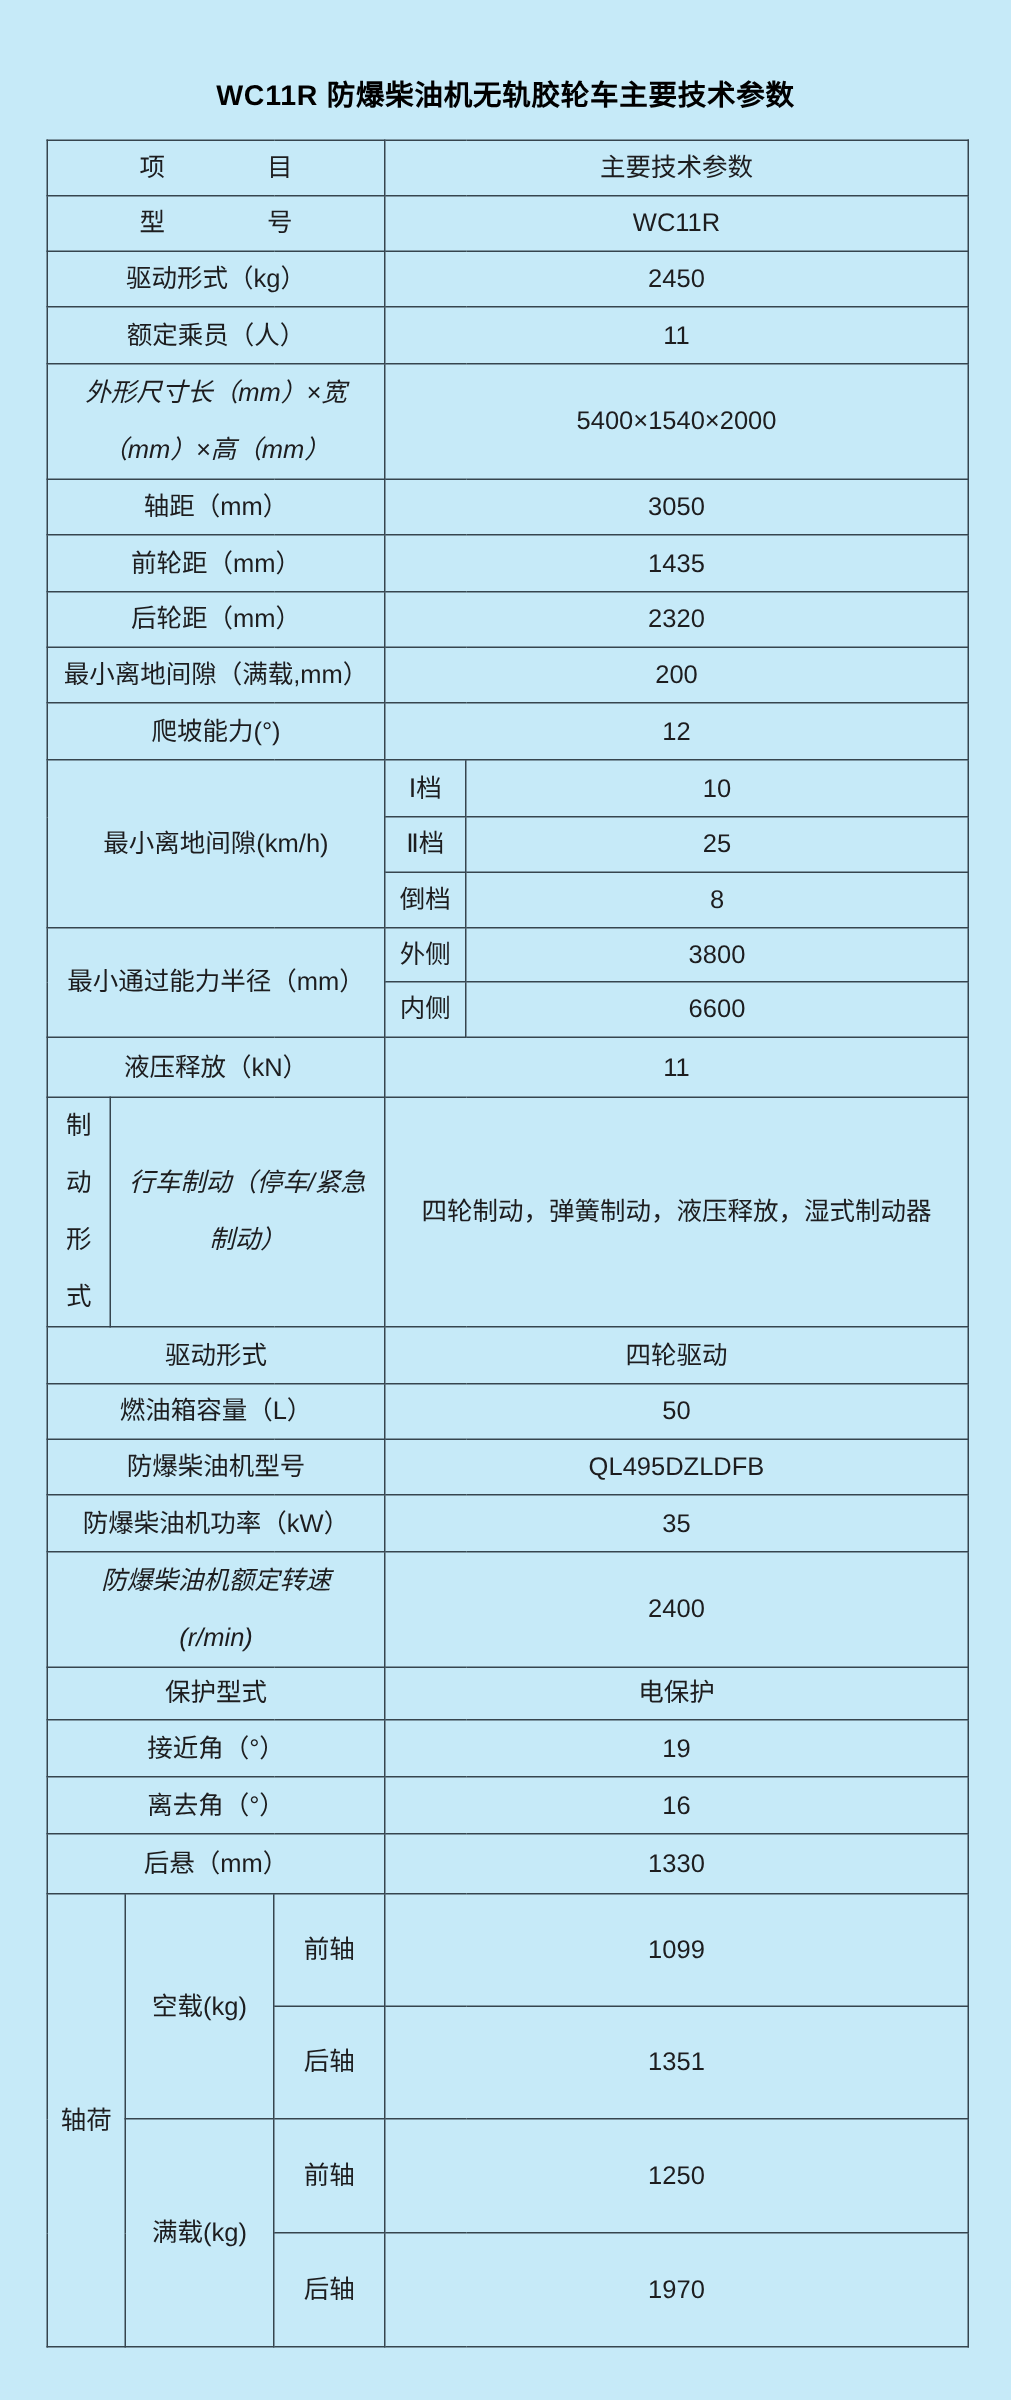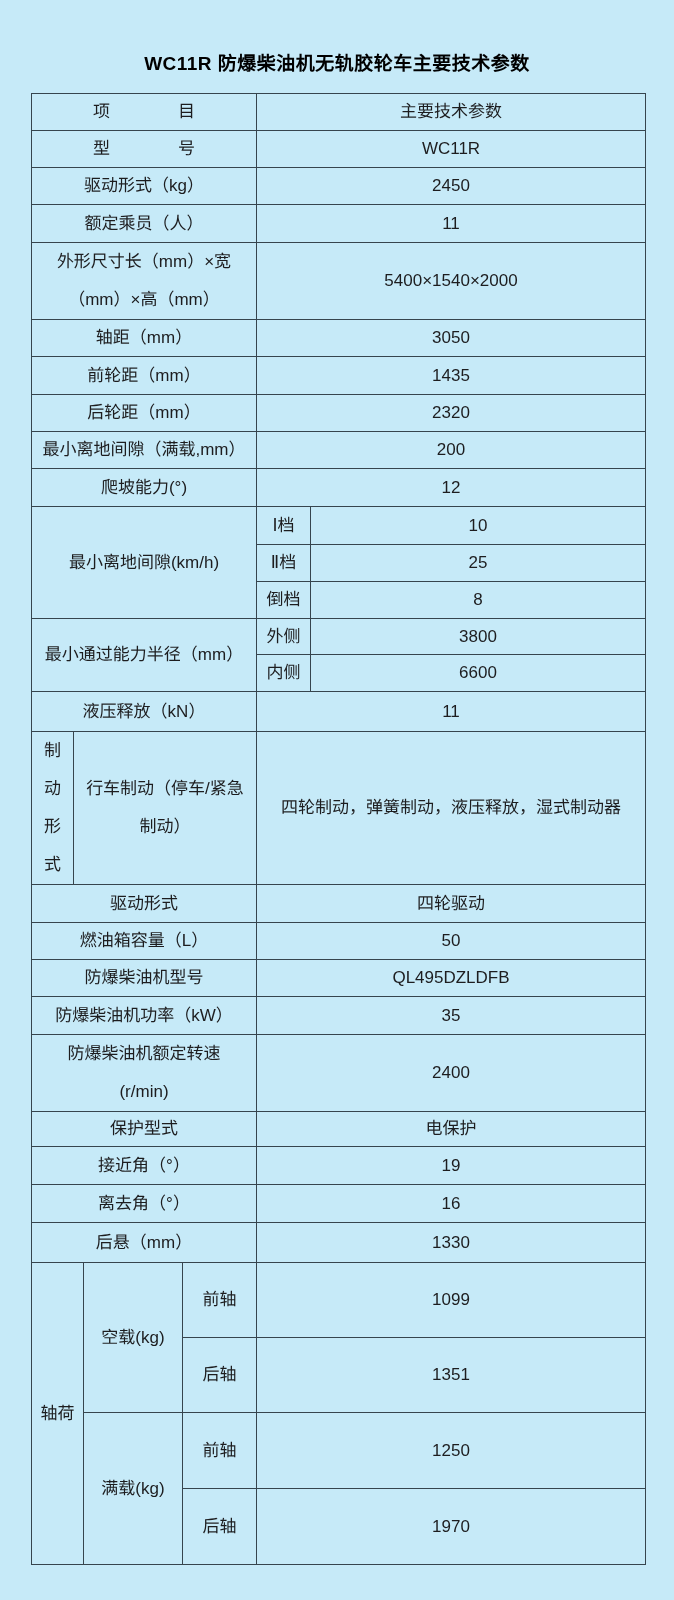--- a/index.html
+++ b/index.html
@@ -45,21 +45,21 @@
   }
   td.hdr { font-weight: normal; font-size: 17.5px; }
   tr.h35 { height: 35px; }
   tr.h36 { height: 36px; }
   tr.h37 { height: 37px; }
   tr.h38 { height: 38px; }
   tr.h40 { height: 40px; }
   tr.h75 { height: 75px; }
   tr.h76 { height: 76px; }
   tr.h148 { height: 148px; }
-  .twoline div { line-height: 38px; }
+  .twoline div { line-height: 38px; font-style: italic; }
   .vchars span { display: block; line-height: 38px; }
 </style>
 </head>
 <body>
 
 <div class="page-title">WC11R 防爆柴油机无轨胶轮车主要技术参数</div>
 
 <table class="spec">
   <colgroup>
     <col style="width:42px">

